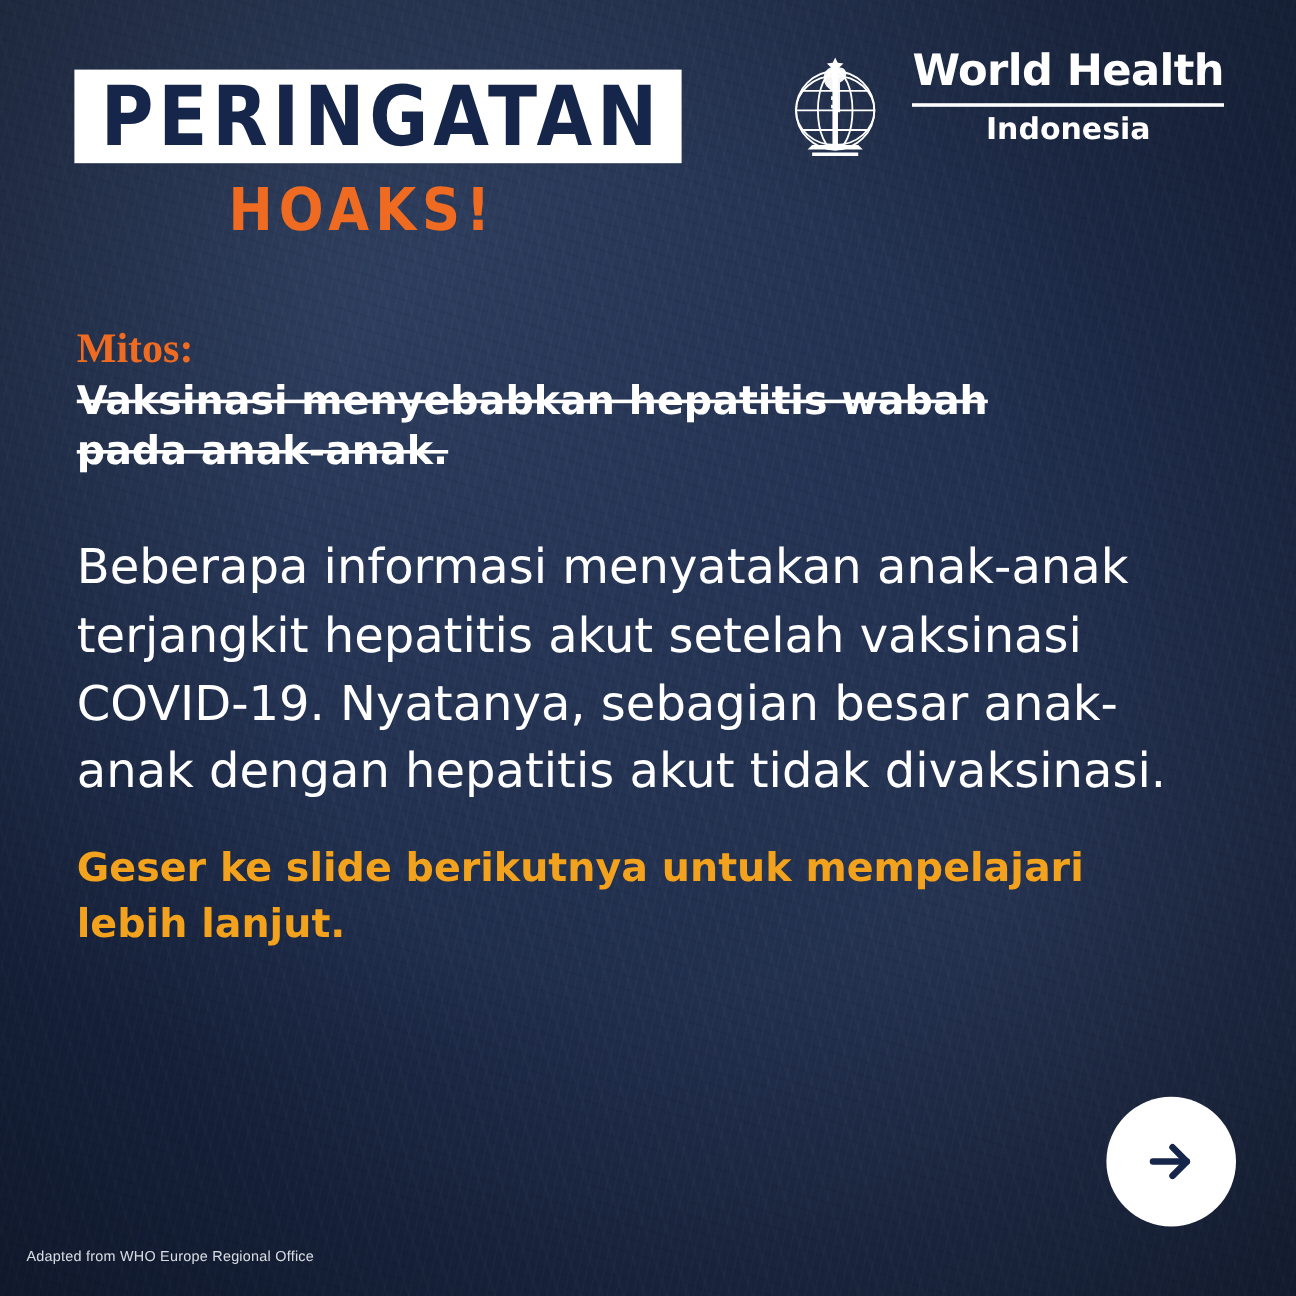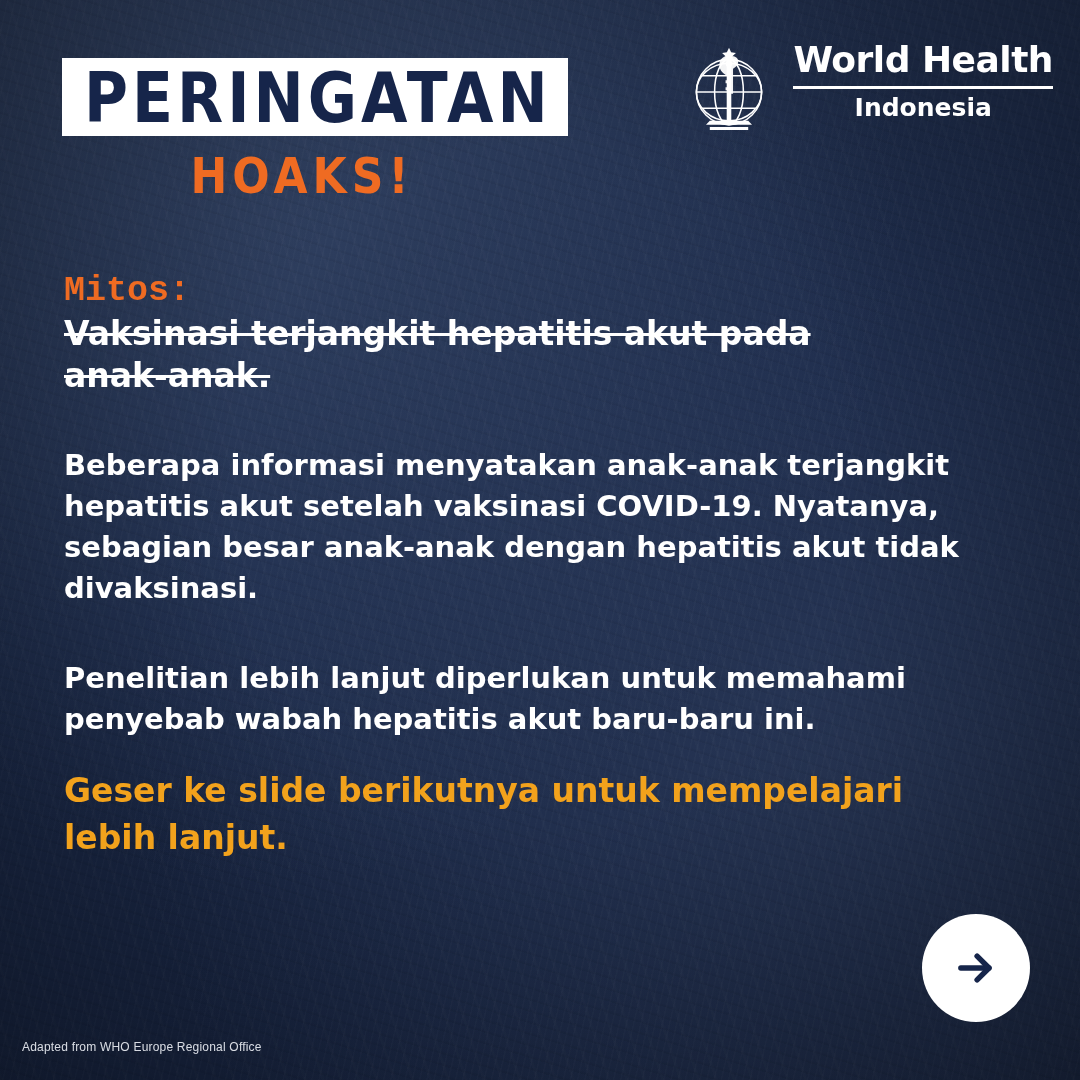--- a/index.html
+++ b/index.html
@@ -76,21 +76,21 @@
     font-size: 44px;
     letter-spacing: 5px;
     line-height: 1;
     transform: scaleY(1.12);
     transform-origin: center;
   }
 
   
   .who-logo {
     position: absolute;
-    right: 27px;
+    right: 60px;
     top: 42px;
     display: flex;
     align-items: flex-start;
     gap: 16px;
   }
   .who-emblem {
     width: 96px;
     height: 96px;
     flex: 0 0 auto;
     margin-top: 2px;
@@ -123,41 +123,41 @@
 
   
   .body-wrap {
     position: absolute;
     left: 64px;
     top: 272px;
     width: 952px;
   }
   .myth-label {
     color: #ef6b22;
-    font-family: Liberation Mono, monospace;
+    font-family: Liberation Serif, serif;
     font-weight: bold;
     font-size: 35px;
     line-height: 1.1;
     margin-bottom: 2px;
   }
   .myth-text {
     color: #ffffff;
     font-family: "DejaVu Sans", sans-serif;
     font-weight: bold;
     font-size: 33px;
     line-height: 1.28;
     text-decoration: line-through;
     text-decoration-thickness: 3px;
     max-width: 840px;
   }
   .para {
     color: #ffffff;
     font-family: "DejaVu Sans", sans-serif;
-    font-weight: bold;
-    font-size: 29px;
+    font-weight: normal;
+    font-size: 40px;
     line-height: 1.42;
     margin-top: 48px;
     max-width: 950px;
   }
   .para-highlight {
     color: #f2a21c;
     font-family: "DejaVu Sans", sans-serif;
     font-weight: bold;
     font-size: 33px;
     line-height: 1.42;
@@ -231,23 +231,22 @@
     </span>
     <div class="who-wordmark">
       <span class="who-line">World Health</span>
       <div class="who-rule"></div>
       <span class="who-country">Indonesia</span>
     </div>
   </div>
 
   <div class="body-wrap">
     <div class="myth-label">Mitos:</div>
-    <div class="myth-text">Vaksinasi terjangkit hepatitis akut pada anak-anak.</div>
+    <div class="myth-text">Vaksinasi menyebabkan hepatitis wabah pada anak-anak.</div>
     <div class="para">Beberapa informasi menyatakan anak-anak terjangkit hepatitis akut setelah vaksinasi COVID-19. Nyatanya, sebagian besar anak-anak dengan hepatitis akut tidak divaksinasi.</div>
-    <div class="para">Penelitian lebih lanjut diperlukan untuk memahami penyebab wabah hepatitis akut baru-baru ini.</div>
     <div class="para-highlight">Geser ke slide berikutnya untuk mempelajari lebih lanjut.</div>
   </div>
 
   <div class="next-button">
     <span>
       <svg viewBox="0 0 48 48" width="52" height="52" aria-hidden="true">
         <g stroke="#16254a" stroke-width="5" stroke-linecap="round" stroke-linejoin="round" fill="none">
           <line x1="10" y1="24" x2="36" y2="24"></line>
           <polyline points="25,13 36,24 25,35"></polyline>
         </g>

